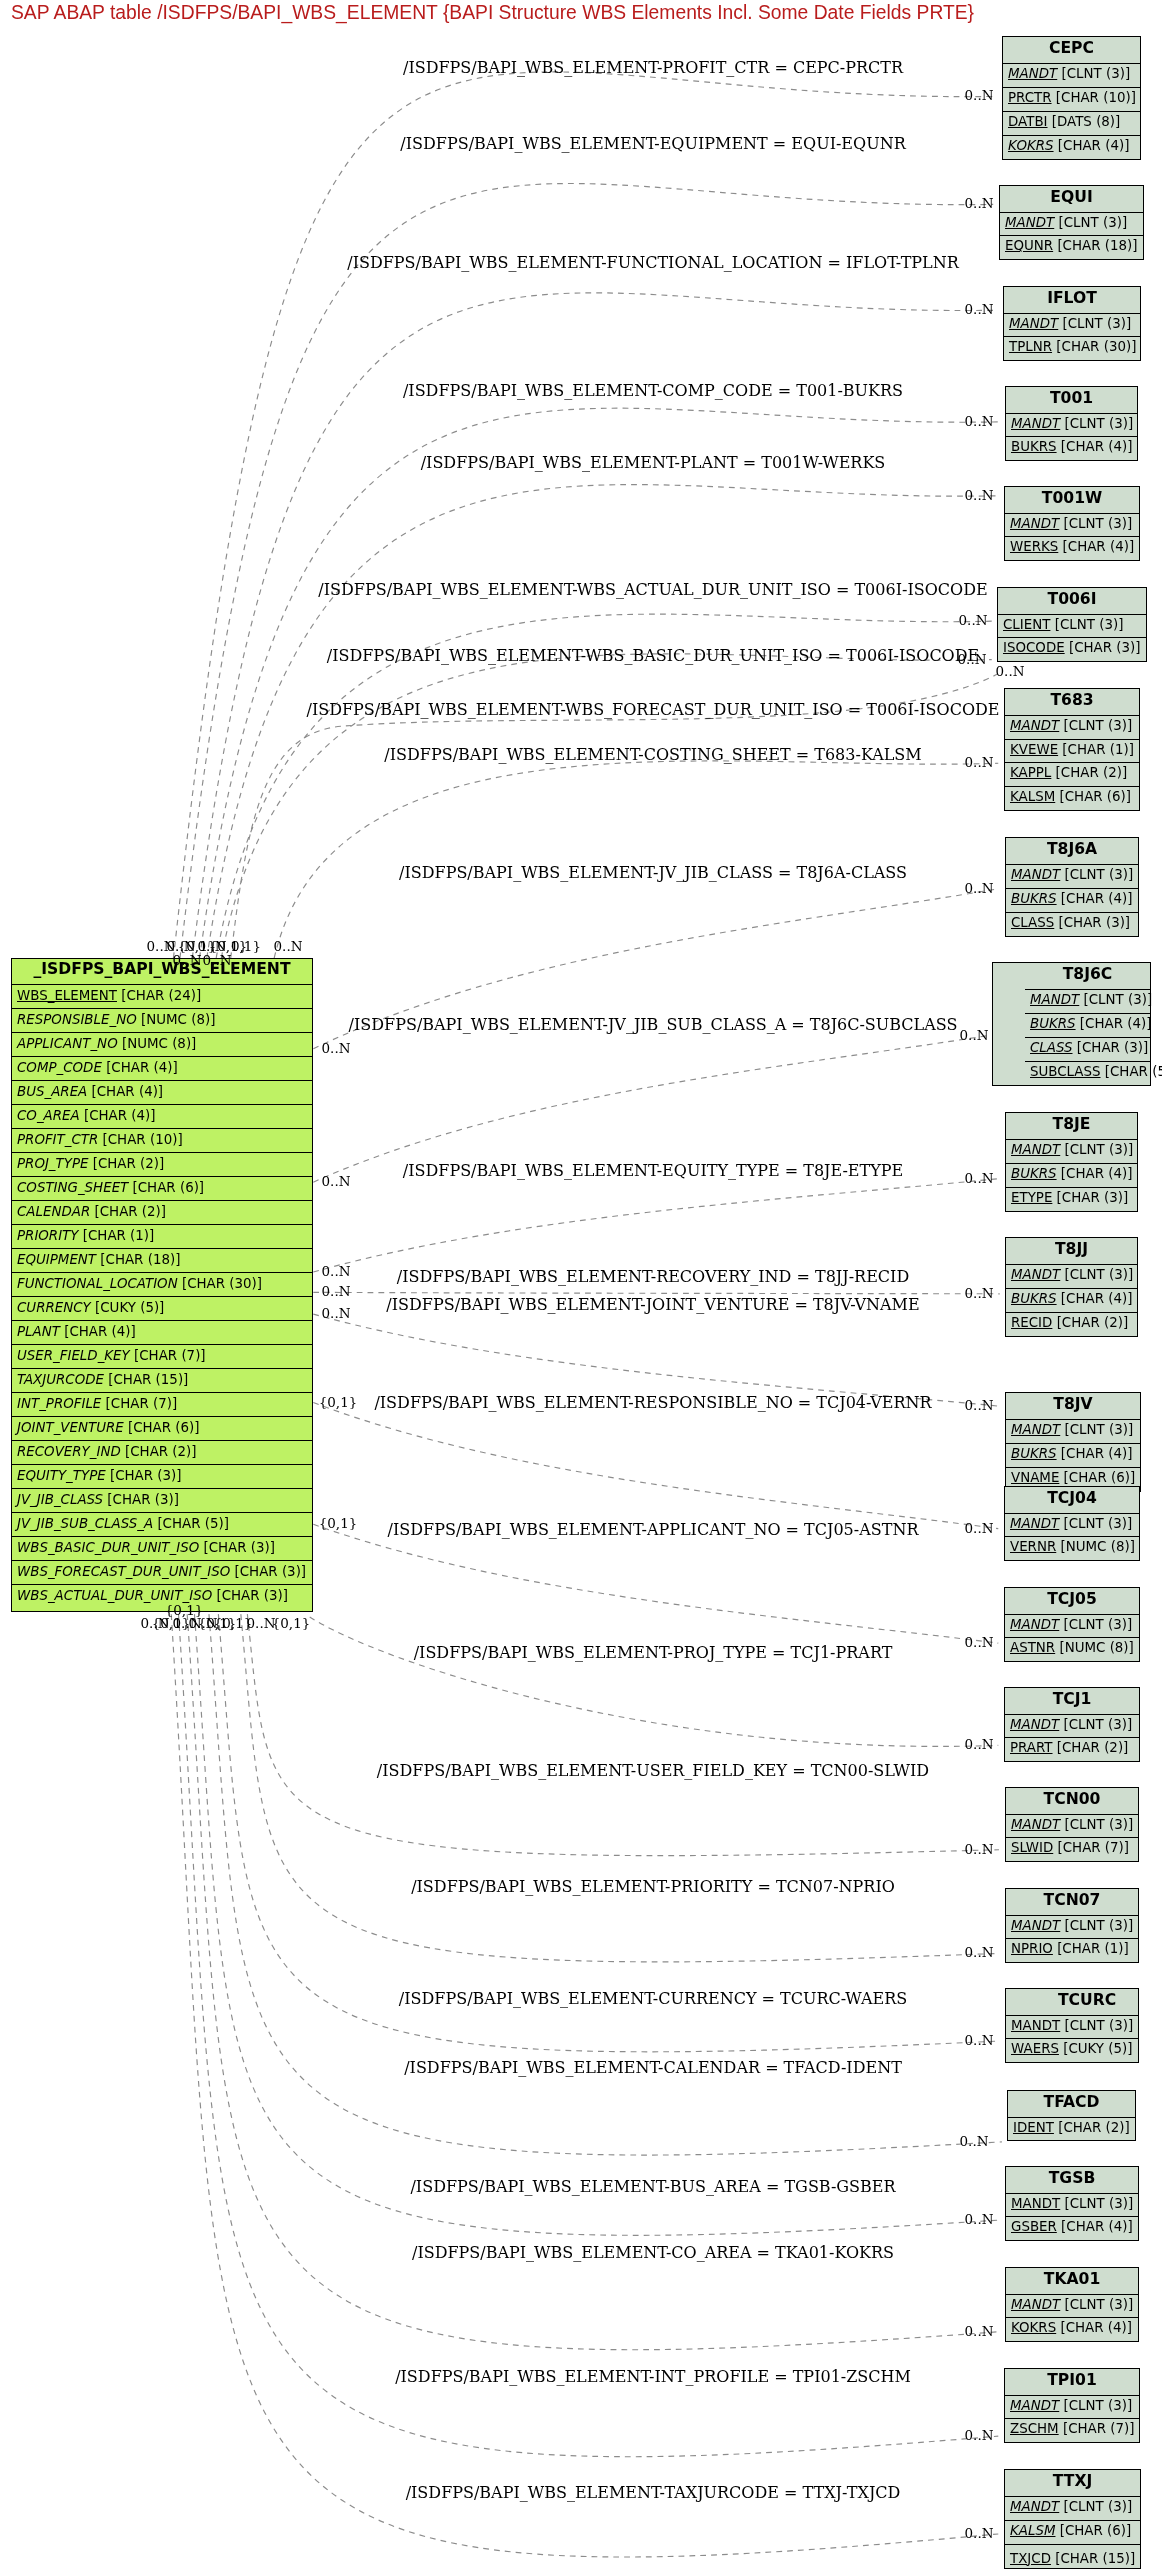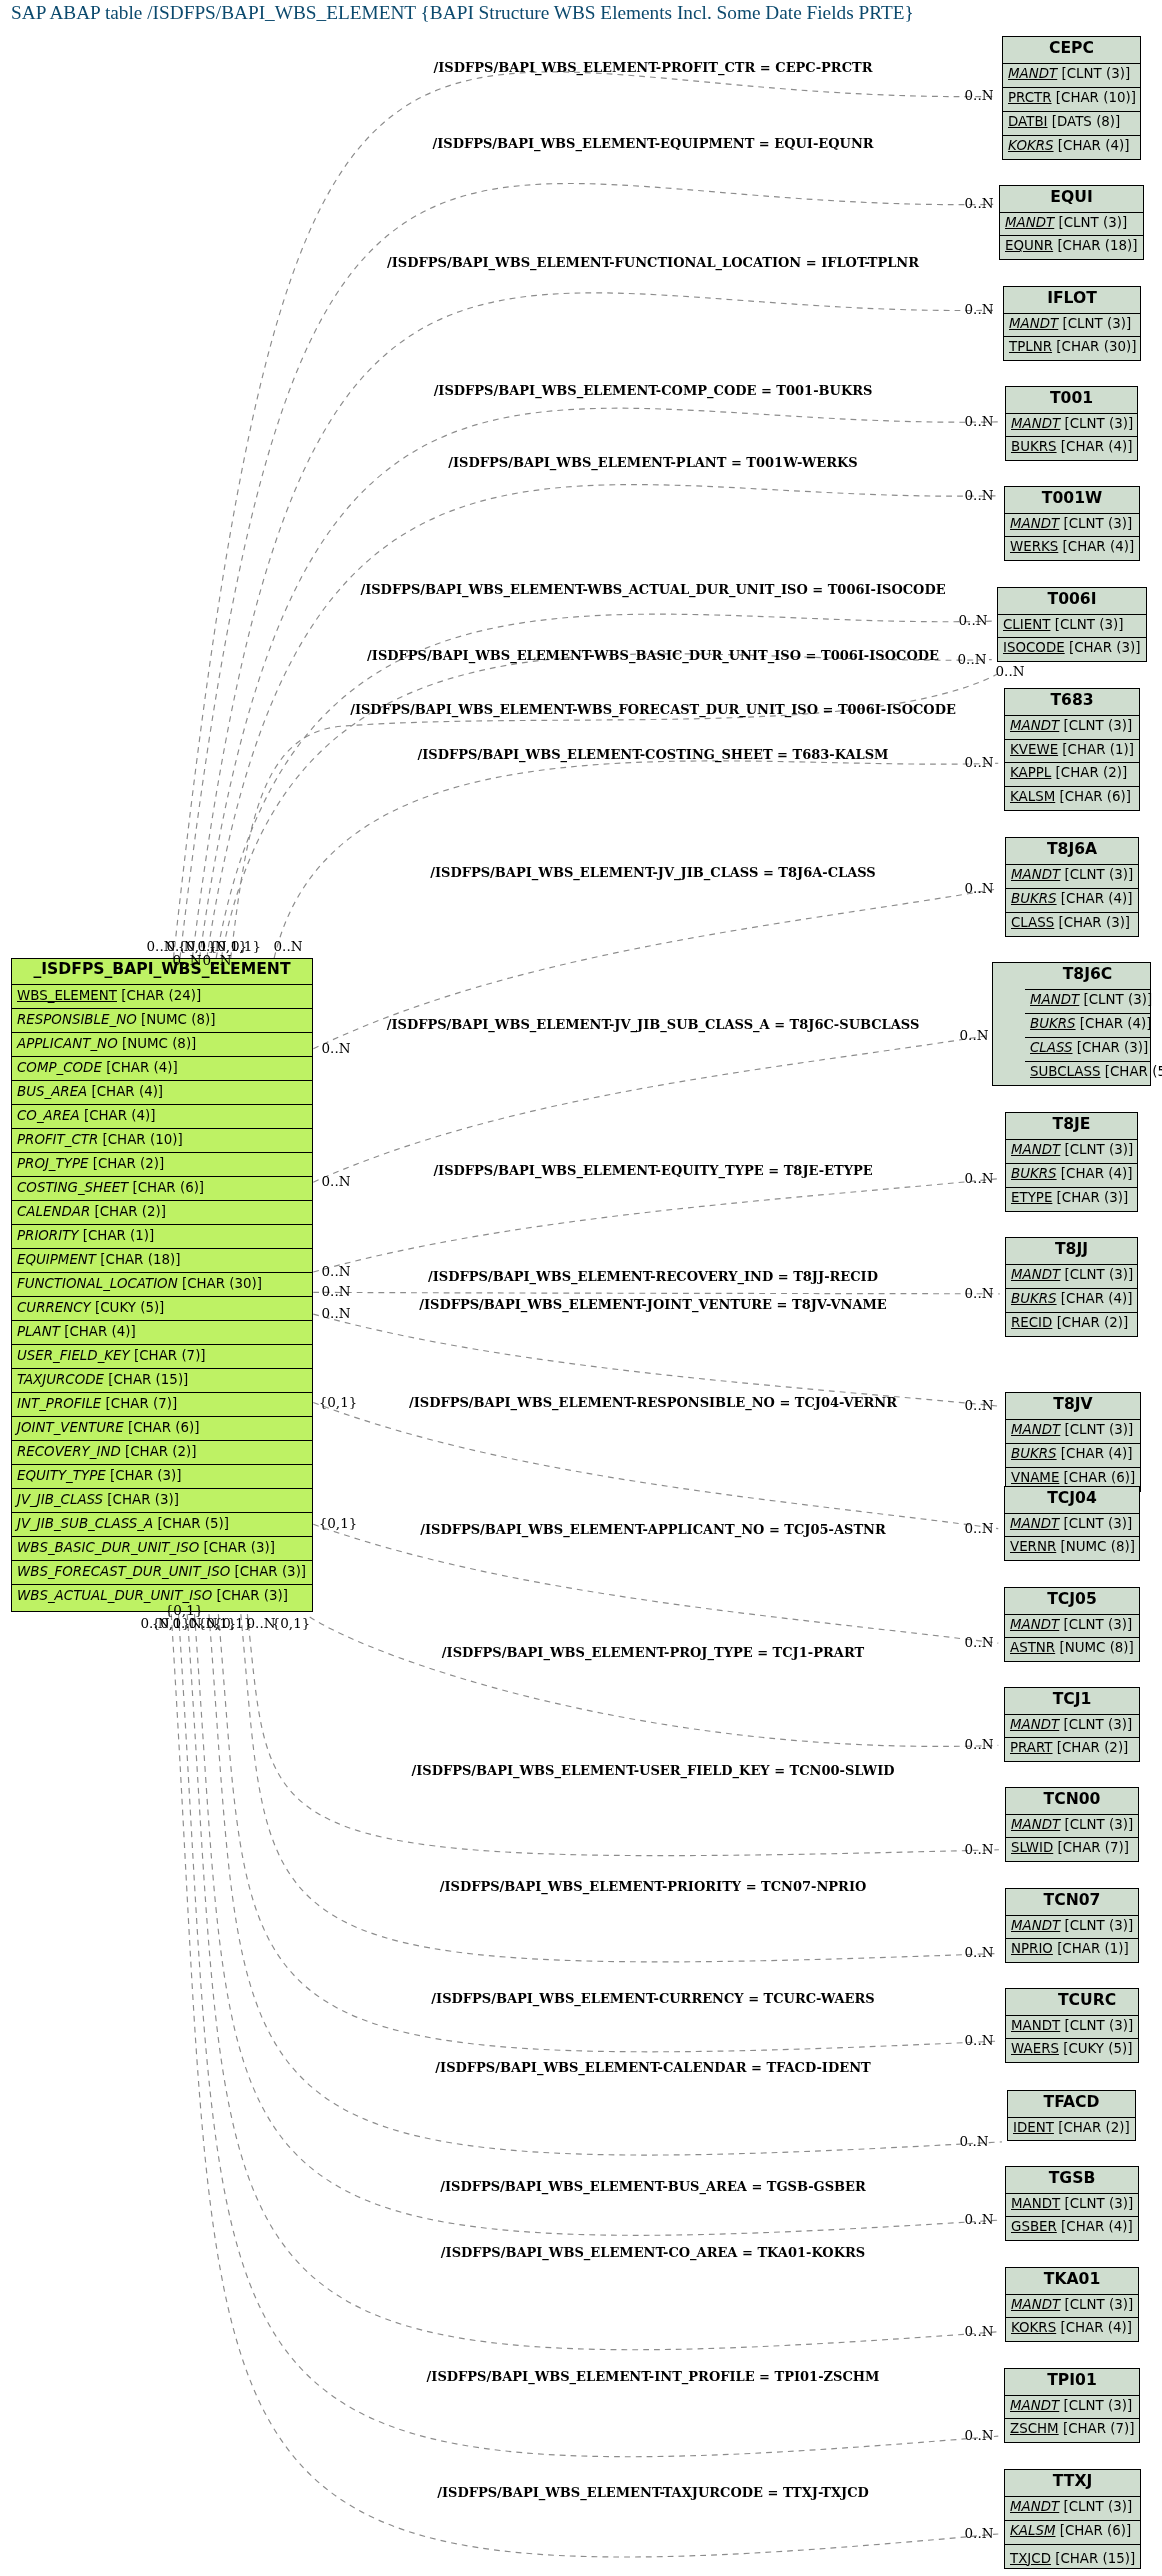--- a/index.html
+++ b/index.html
@@ -1,36 +1,36 @@
 <!DOCTYPE html>
 <html style="font-size:11.6px"><head>
 <meta charset="utf-8">
 <style>
   html,body{margin:0;padding:0;background:#ffffff;}
   body{width:1163px;height:2576px;position:relative;overflow:hidden;}
   #canvas{position:absolute;left:0;top:0;width:1163px;height:2576px;}
   #edges{position:absolute;left:0;top:0;}
-  .title{position:absolute;left:11px;top:2.2px;font-family:Liberation Serif, serif;
-         font-size:19.3px;line-height:22px;color:#0c4a6e;white-space:nowrap;}
+  .title{position:absolute;left:11px;top:2.2px;font-family:Liberation Sans, sans-serif;
+         font-size:19.3px;line-height:22px;color:#b91c1c;white-space:nowrap;}
   .ent{position:absolute;box-sizing:border-box;border:0.9px solid #000;}
   .ent .hd,.ent .rw{box-sizing:border-box;color:#000;white-space:nowrap;position:relative;}
   .ent .hd{font-family:"DejaVu Sans",sans-serif;font-weight:bold;font-size:15.6px;
            text-align:center;border-bottom:0.9px solid #000;}
   .ent .rw{font-family:"DejaVu Sans",sans-serif;font-size:13.4px;
            border-bottom:0.9px solid #000;}
   .ent .rw:last-child{border-bottom:none;}
   .ent .tx{position:absolute;left:5px;line-height:17.4px;}
   .ent .hd .tx{left:0;right:0;text-align:center;line-height:19px;}
   .it{font-style:italic;}
   .ul{text-decoration:underline;text-underline-offset:1.1px;text-decoration-thickness:0.7px;}
   .green{background:#cfddcf;}
   .red{background:#bef264;}
   .elabel,.card{position:absolute;font-family:"DejaVu Serif",serif;
           color:#000;white-space:nowrap;transform:translate(-50%,-50%);line-height:17.4px;}
-  .elabel{font-size:13px;font-weight:bold;}
+  .elabel{font-size:16px;}
   .card{font-size:13.5px;}
 </style>
 </head>
 <body>
 
 <div id="canvas">
 <svg id="edges" width="1163" height="2576" viewBox="0 0 1604 3554">
       <path d="M239.0,1322.0 C411.0,-242.7 547.0,146.0 1374.0,133.0" fill="none" stroke="#8c8c8c" stroke-width="1.6" stroke-dasharray="8,7"></path>
       <path d="M248.0,1322.0 C408.9,-46.6 601.7,295.0 1370.0,282.0" fill="none" stroke="#8c8c8c" stroke-width="1.6" stroke-dasharray="8,7"></path>
       <path d="M265.0,1322.0 C414.1,145.5 669.0,441.0 1376.0,428.0" fill="none" stroke="#8c8c8c" stroke-width="1.6" stroke-dasharray="8,7"></path>

